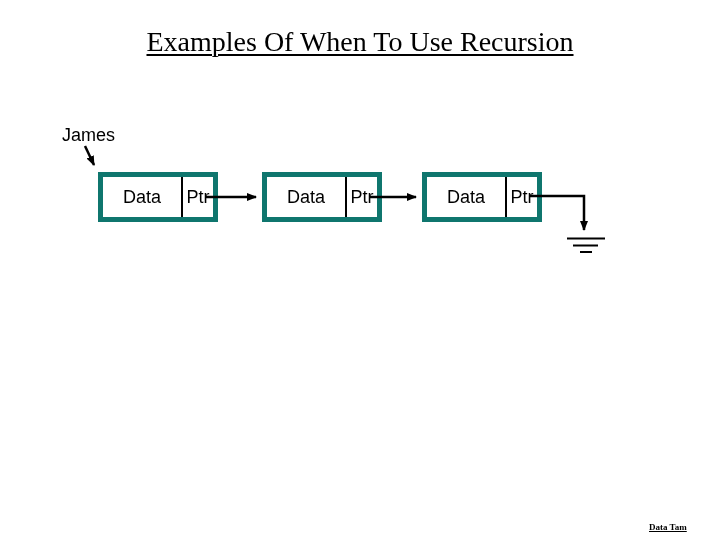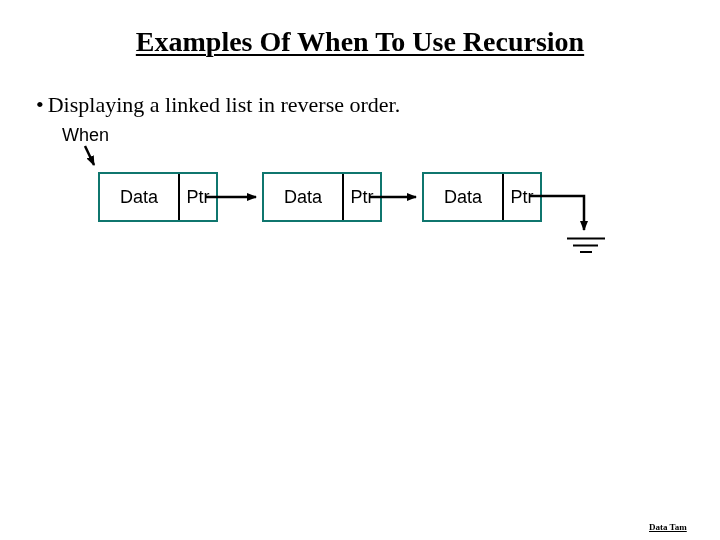--- a/index.html
+++ b/index.html
@@ -17,21 +17,21 @@
     width: 720px; height: 540px;
     background: #ffffff;
   }
   .title {
     position: absolute;
     left: 0; top: 27px;
     width: 720px;
     text-align: center;
     font-family: "Liberation Serif", serif;
     font-size: 28px;
-    font-weight: bold;
+    font-weight: normal;
     text-decoration: underline;
     text-decoration-thickness: 2px;
     text-underline-offset: 3px;
     line-height: 1.1;
     color: #000000;
   }
   .bullet-line {
     position: absolute;
     left: 36px; top: 92px;
     font-family: "Liberation Serif", serif;
@@ -46,21 +46,21 @@
     left: 62px; top: 126px;
     font-family: "Liberation Sans", sans-serif;
     font-size: 18px;
     line-height: 1.1;
     color: #000000;
   }
   .node {
     position: absolute;
     top: 172px;
     width: 120px; height: 50px;
-    border: 2px solid #0f766e;
+    border: 5px solid #0f766e;
     display: flex;
     background: #ffffff;
   }
   .node-1 { left: 98px; }
   .node-2 { left: 262px; }
   .node-3 { left: 422px; }
   .cell {
     display: flex;
     align-items: center;
     justify-content: center;
@@ -87,25 +87,22 @@
     white-space: nowrap;
   }
 </style>
 </head>
 <body>
 
 <div class="slide">
 
   <h1 class="title">Examples Of When To Use Recursion</h1>
 
-  <div class="bullet-line">
-    <span class="bullet-marker">•</span><span>Displaying a linked list in reverse order.</span>
-  </div>
 
-  <div class="head-label">When</div>
+  <div class="head-label">James</div>
 
   <div class="node node-1">
     <div class="cell data-cell">Data</div>
     <div class="cell ptr-cell">Ptr</div>
   </div>
 
   <div class="node node-2">
     <div class="cell data-cell">Data</div>
     <div class="cell ptr-cell">Ptr</div>
   </div>

